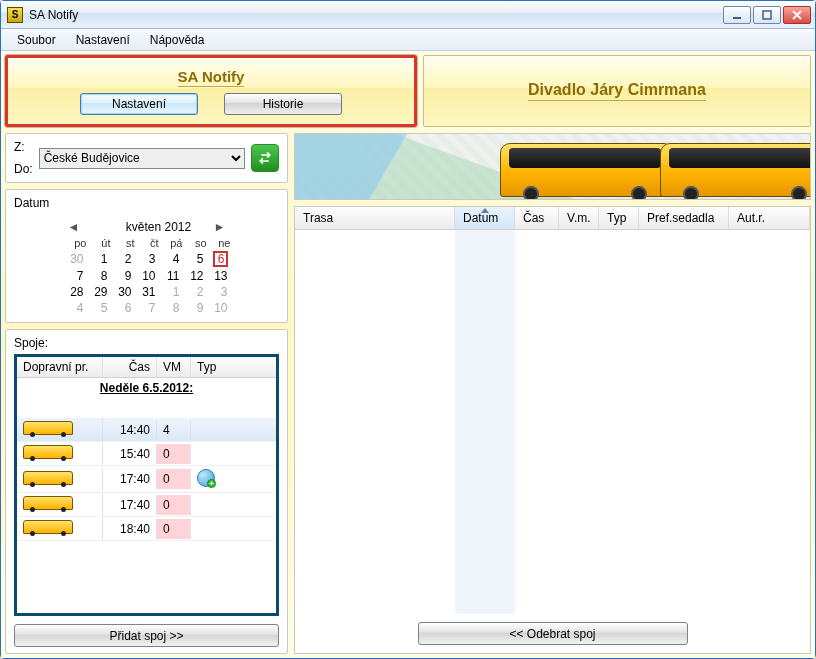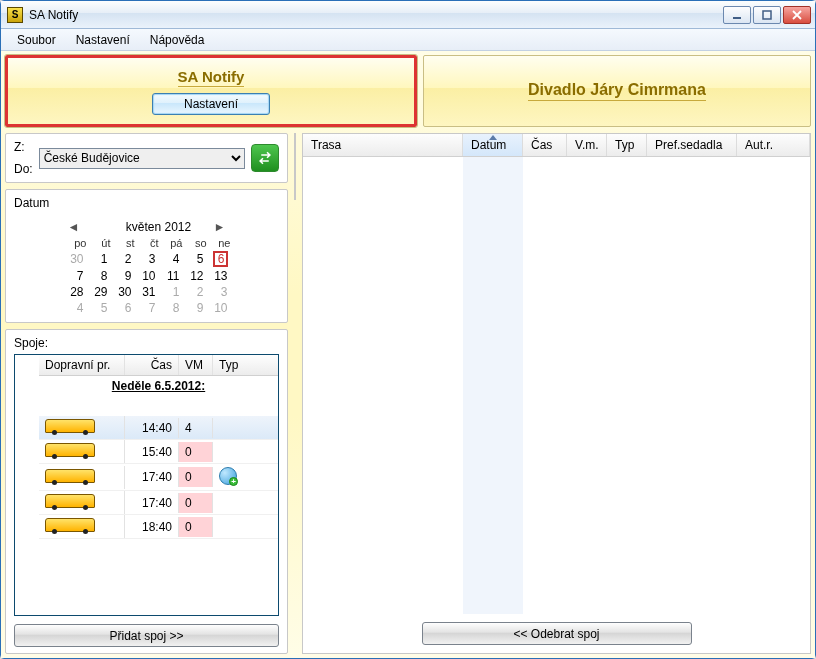--- a/index.html
+++ b/index.html
@@ -145,24 +145,23 @@
   table.cal td.other { color:#aaa;}
   table.cal td.today span {
     display:inline-block; min-width:15px; text-align:right;
     border:1px solid #c33; color:#c33; padding:0 2px;
     box-shadow:0 0 0 1px #c33 inset;
   }
   .spoje-panel { flex:1; display:flex; flex-direction:column; min-height:0;}
   .spoje-title { font-size:12px; margin-bottom:4px;}
   .listwrap {
     flex:1; min-height:0;
-    border:1px solid #0c4a6e;
+    border:3px solid #0c4a6e;
     display:flex; flex-direction:column;
     background:#fff;
-    padding-left:24px;
   }
   .list-head, .list-row {
     display:flex;
   }
   .list-head {
     background:linear-gradient(#fefefe,#ececec);
     border-bottom:1px solid #d0d0d0;
     font-size:12px;
   }
   .list-head .cell, .list-row .cell {
@@ -211,21 +210,21 @@
   .row-selected { background:linear-gradient(#eef4fb,#dbe9f8);margin-top:20px;}
   .bigbtn {
     margin-top:8px; height:23px;
     border:1px solid #7a828c;
     background:linear-gradient(#fefefe,#e3e3e3 45%,#d4d4d4 46%,#f1f1f1);
     border-radius:3px;
     display:flex; align-items:center; justify-content:center;
     font-size:12px;
   }
   
-  .rightcol { flex:1; display:flex; gap:6px; min-height:0;}
+  .rightcol { flex:1; display:flex; flex-direction:column; gap:6px; min-height:0;}
   .banner {
     height:67px;
     border:1px solid #c8c8c8;
     background: linear-gradient(#eef3ee, #e6ece6);
     position:relative;
     overflow:hidden;
   }
   .banner .map {
     position:absolute; inset:0;
     background:
@@ -321,20 +320,21 @@
     <span>Nápověda</span>
   </div>
 
   <div class="client">
 
     <div class="topcards">
       <div class="card card-left">
         <div class="card-title">SA Notify</div>
         <div class="btnrow">
           <div class="wbtn hot">Nastavení</div>
+          <div class="wbtn">Historie</div>
         </div>
       </div>
       <div class="card">
         <span class="card-link">Divadlo Járy Cimrmana</span>
       </div>
     </div>
 
     <div class="mainrow">
 
       <div class="leftcol">

